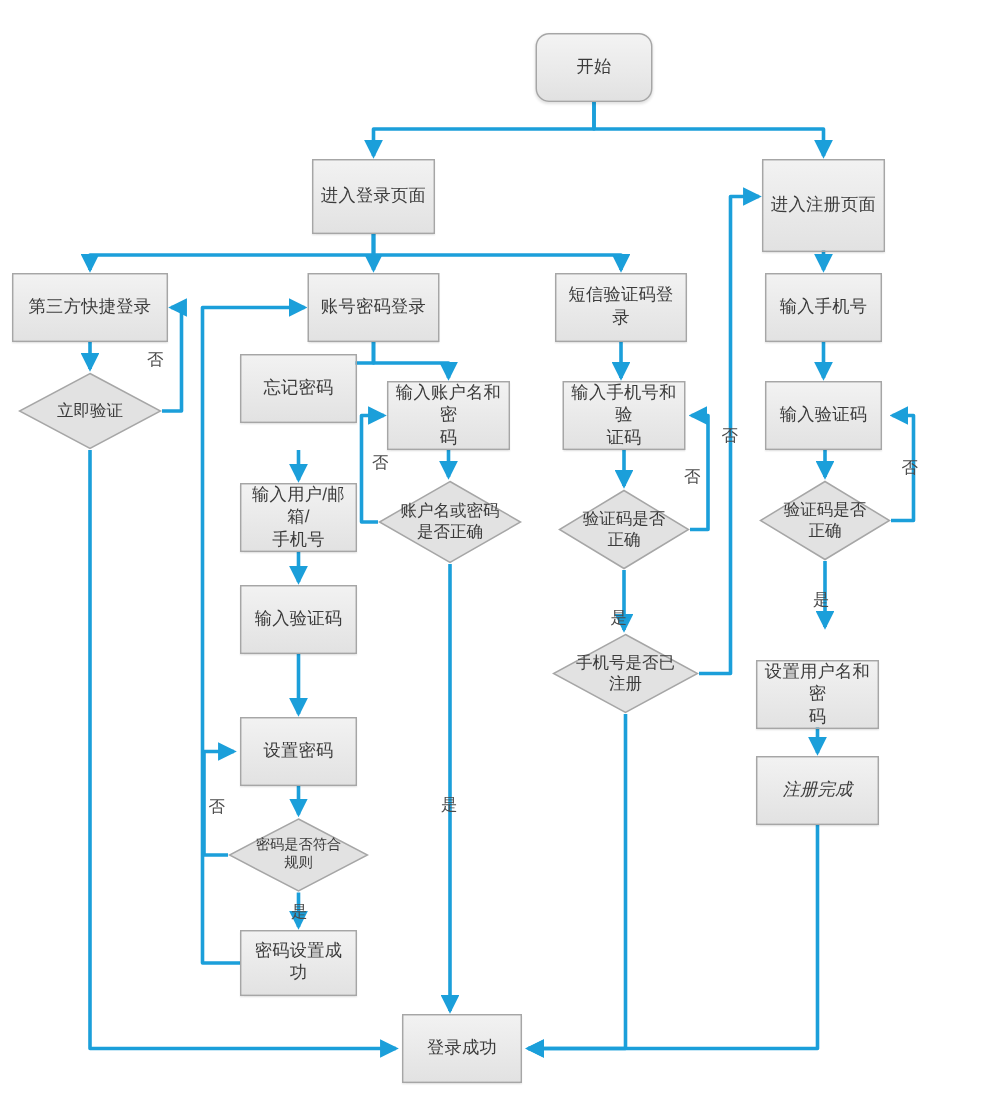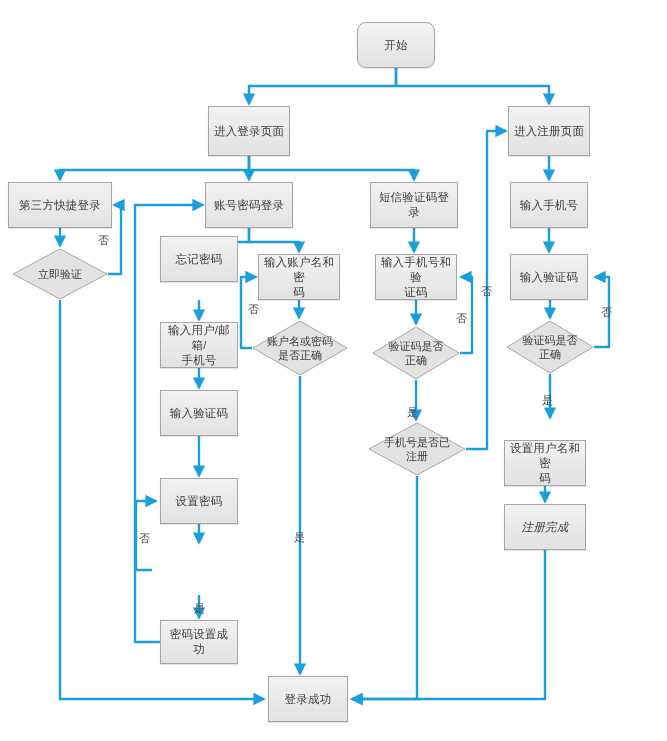--- a/index.html
+++ b/index.html
@@ -146,21 +146,21 @@
   </svg>
 
   <div class="node terminator" style="left:357px;top:22px;width:78px;height:46px;font-family:Liberation Serif, serif;">
     <span class="label">开始</span>
   </div>
 
   <div class="node process" style="left:208px;top:106px;width:82px;height:50px;">
     <span class="label">进入登录页面</span>
   </div>
 
-  <div class="node process" style="left:508px;top:106px;width:82px;height:50px;">
+  <div class="node process" style="left:508px;top:106px;width:82px;height:62px;">
     <span class="label">进入注册页面</span>
   </div>
 
   <div class="node process" style="left:8px;top:182px;width:104px;height:46px;">
     <span class="label">第三方快捷登录</span>
   </div>
 
   <div class="node process" style="left:205px;top:182px;width:88px;height:46px;">
     <span class="label">账号密码登录</span>
   </div>
@@ -245,20 +245,27 @@
   </div>
 
   <div class="node process" style="left:160px;top:478px;width:78px;height:46px;font-family:Liberation Serif, serif;">
     <span class="label">设置密码</span>
   </div>
 
   <div class="node process" style="left:504px;top:504px;width:82px;height:46px;font-style:italic;">
     <span class="label">注册完成</span>
   </div>
 
+  <div class="decision" style="left:152px;top:545px;width:94px;height:50px;">
+    <svg class="dshape" viewBox="0 0 94 50" preserveAspectRatio="none">
+      <polygon points="47,1 93,25 47,49 1,25" fill="#e2e2e2" stroke="#a6a6a6" stroke-width="1"></polygon>
+    </svg>
+    <div class="dtext" style="font-size:9.5px;line-height:12px;">密码是否符合
+规则</div>
+  </div>
 
   <div class="node process" style="left:160px;top:620px;width:78px;height:44px;">
     <span class="label">密码设置成功</span>
   </div>
 
   <div class="node process" style="left:268px;top:676px;width:80px;height:46px;">
     <span class="label">登录成功</span>
   </div>
 
   <div class="edge-label" style="left:98px;top:234px;">否</div>

